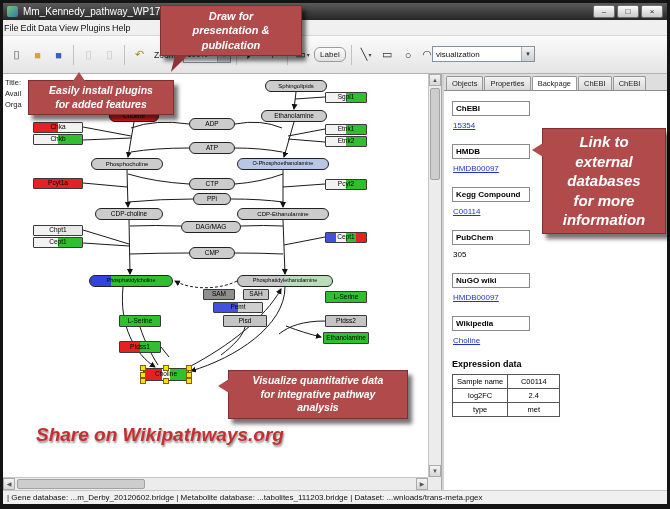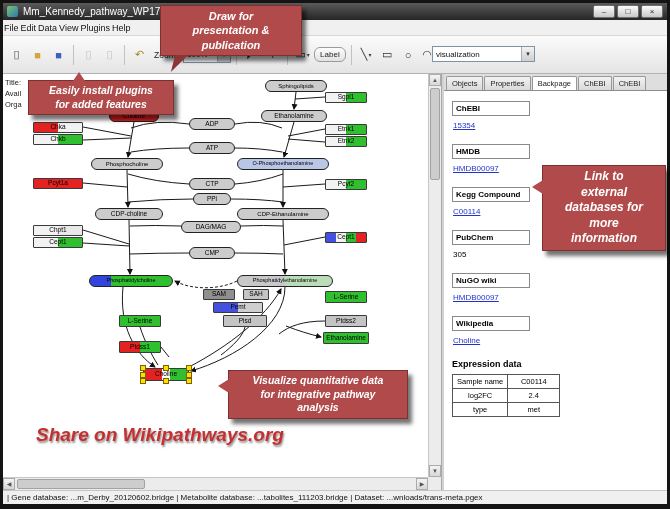--- a/index.html
+++ b/index.html
@@ -58,21 +58,21 @@
   table.exp{border-collapse:collapse;margin-top:5px;}
   table.exp td{border:1px solid #555;font-size:7.5px;padding:2px 4px;min-width:52px;text-align:center;color:#000;height:11px;}
   
   .statusbar{position:absolute;left:3px;right:3px;bottom:5px;height:14px;background:#f0f0f0;border-top:1px solid #c6c6c6;display:flex;align-items:center;font-size:8px;color:#111;padding:0 4px;white-space:nowrap;overflow:hidden;}
   
   .callout{position:absolute;background:#b14a4a;border:1px solid #7e2f2f;color:#fff;font-weight:bold;font-style:italic;text-align:center;line-height:1.3;box-shadow:4px 5px 4px rgba(0,0,0,.55);padding:3px 18px;z-index:60;}
   #co-top{left:160px;top:5px;width:142px;font-size:11px;}
   #co-top .arr{position:absolute;left:12px;top:100%;width:0;height:0;border-top:17px solid #8e3434;border-right:13px solid transparent;transform:skewX(-14deg);}
   #co-left{left:28px;top:80px;width:146px;font-size:10.5px;}
   #co-left .arr{position:absolute;left:44px;top:-9px;width:0;height:0;border-bottom:9px solid #b14a4a;border-left:6px solid transparent;border-right:6px solid transparent;}
-  #co-right{left:542px;top:128px;width:124px;font-size:12px;margin-top:37px;}
+  #co-right{left:542px;top:128px;width:124px;font-size:15px;}
   #co-right .arr{position:absolute;left:-11px;top:14px;width:0;height:0;border-right:11px solid #b14a4a;border-top:7px solid transparent;border-bottom:7px solid transparent;}
   #co-center{left:228px;top:370px;width:180px;font-size:10.5px;}
   #co-center .arr{position:absolute;left:-11px;top:8px;width:0;height:0;border-right:11px solid #b14a4a;border-top:7px solid transparent;border-bottom:7px solid transparent;}
   #share-text{position:absolute;left:36px;top:424px;font-size:19px;font-weight:bold;font-style:italic;color:#c62f2f;text-shadow:1px 2px 2px rgba(110,110,110,.75);z-index:55;}
 </style>
 </head>
 <body>
 
 <div class="window">
 

